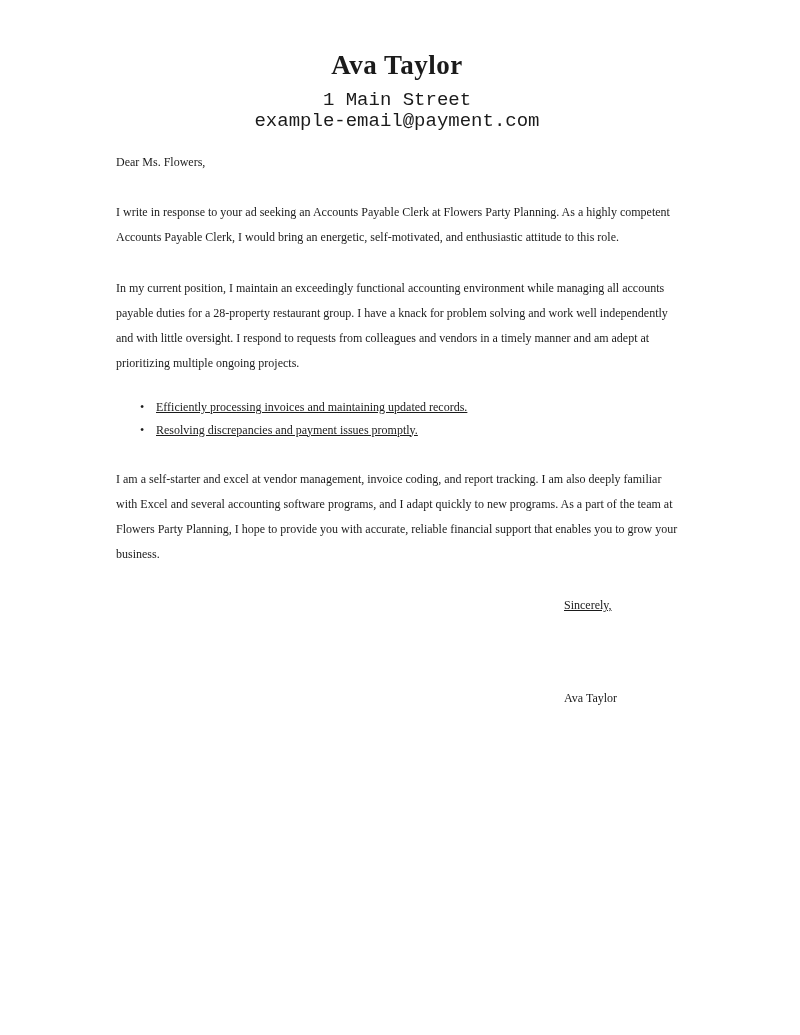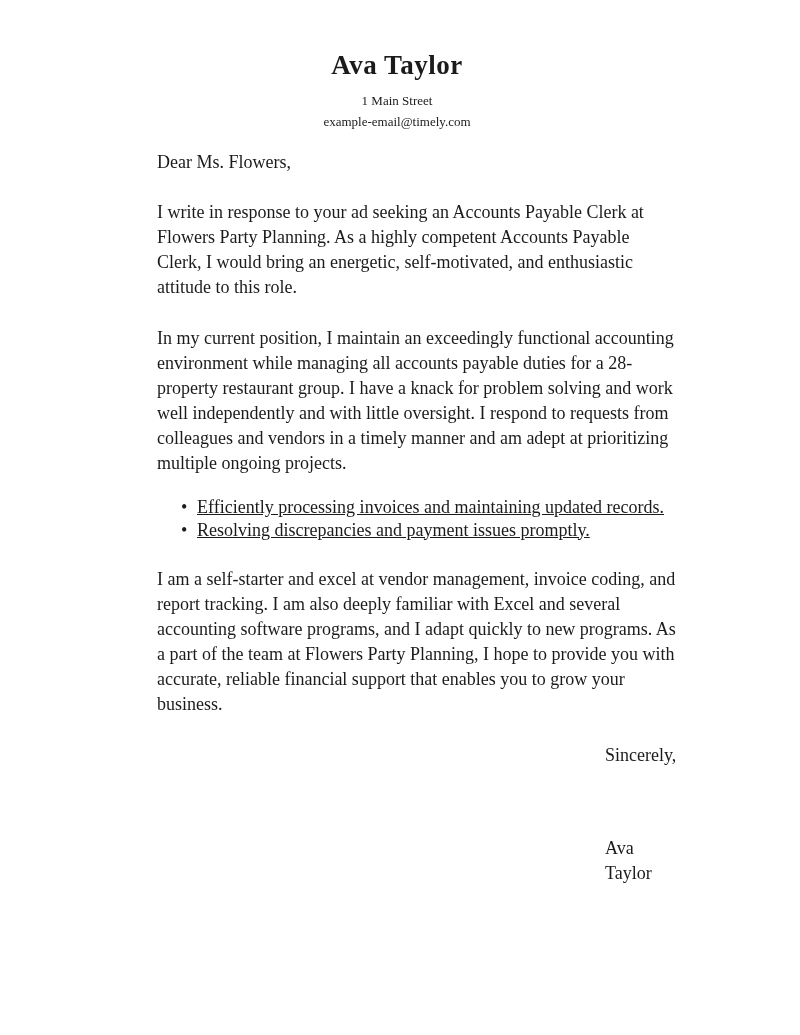--- a/index.html
+++ b/index.html
@@ -27,31 +27,31 @@
   }
 
   .sender-name {
     font-size: 27px;
     font-weight: 700;
     letter-spacing: 0.5px;
     margin-bottom: 9px;
   }
 
   .contact-info {
-    font-size: 13px;
+    font-size: 19px;
     line-height: 21px;
+    font-family: Liberation Mono, monospace;
   }
 
   
   .letter-body {
     margin-top: 18px;
-    font-size: 18px;
+    font-size: 12px;
     line-height: 25px;
     text-align: left;
-    margin-left: 41px;
   }
 
   .letter-body p {
     margin-bottom: 26px;
   }
 
   p.salutation {
     margin-bottom: 25px;
   }
 
@@ -76,36 +76,37 @@
   }
 
   
   .closing-block {
     margin-left: 448px;
     margin-top: 4px;
   }
 
   .closing-block .closing {
     margin-bottom: 68px;
+    text-decoration: underline;
   }
 
   .closing-block .signature {
     margin-bottom: 0;
   }
 </style>
 </head>
 <body>
 
 <div class="page">
 
   <header class="letter-header">
     <h1 class="sender-name">Ava Taylor</h1>
     <div class="contact-info">
       <div>1 Main Street</div>
-      <div>example-email@timely.com</div>
+      <div>example-email@payment.com</div>
     </div>
   </header>
 
   <main class="letter-body">
 
     <p class="salutation">Dear Ms. Flowers,</p>
 
     <p>I write in response to your ad seeking an Accounts Payable Clerk at Flowers Party Planning. As a highly competent Accounts Payable Clerk, I would bring an energetic, self-motivated, and enthusiastic attitude to this role.</p>
 
     <p>In my current position, I maintain an exceedingly functional accounting environment while managing all accounts payable duties for a 28-property restaurant group. I have a knack for problem solving and work well independently and with little oversight. I respond to requests from colleagues and vendors in a timely manner and am adept at prioritizing multiple ongoing projects.</p>

